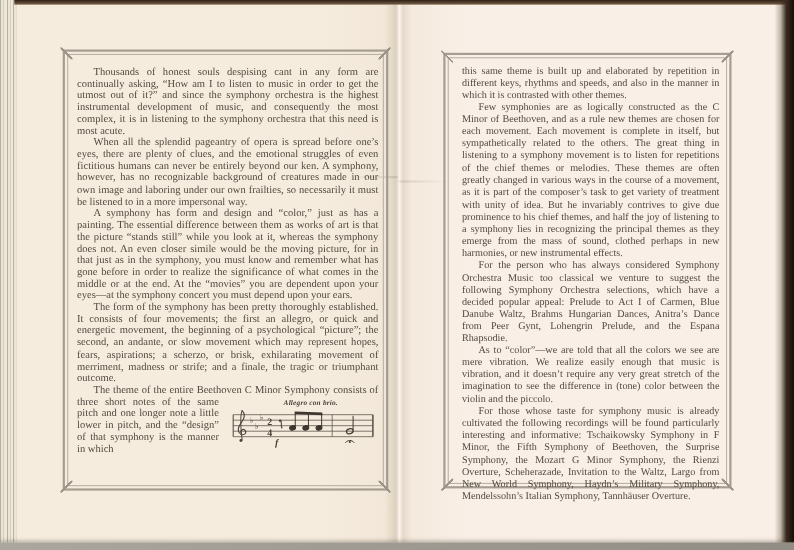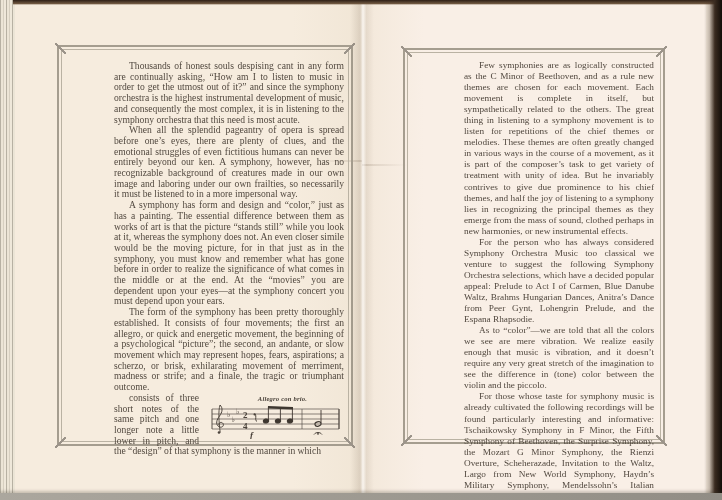--- a/index.html
+++ b/index.html
@@ -36,21 +36,21 @@
   .frame-left  { left:42px; top:41px; width:296px; height:401px; }
   .frame-right { left:41px; top:44px; width:262px; height:396px; }
   .frame-inner { position:absolute; inset:2px; border:1px solid #bab2a3; }
   .corner { position:absolute; width:11px; height:11px; }
   .corner.tl { left:-4px; top:-4px;    background:linear-gradient(45deg, transparent 44%,#9c948a 44%,#9c948a 56%,transparent 56%); }
   .corner.br { right:-4px; bottom:-4px;background:linear-gradient(45deg, transparent 44%,#9c948a 44%,#9c948a 56%,transparent 56%); }
   .corner.tr { right:-4px; top:-4px;   background:linear-gradient(135deg,transparent 44%,#9c948a 44%,#9c948a 56%,transparent 56%); }
   .corner.bl { left:-4px; bottom:-4px; background:linear-gradient(135deg,transparent 44%,#9c948a 44%,#9c948a 56%,transparent 56%); }
 
   
-  .page-text { position:absolute; color:#51483f; text-align:justify;margin-left:44px; }
+  .page-text { position:absolute; color:#51483f; text-align:justify; }
   .text-left  { left:11px; right:7px; top:14px; font-size:9.6px; line-height:10.7px; }
   .text-right { left:15px; right:9px; top:10px; font-size:9.25px; line-height:11.05px; }
   .page-text p { text-indent:15px; margin:0; }
   .page-text p.no-indent { text-indent:0; }
 
   
   .music-figure { float:right; width:138px; margin:2px 0 1px 7px; }
   .music-tempo { font-size:6.6px; font-weight:bold; font-style:italic; text-align:center;
     color:#4a423a; letter-spacing:.2px; line-height:8px; }
   .music-staff { display:block; }
@@ -69,20 +69,21 @@
       <div class="corner tl"></div>
       <div class="corner tr"></div>
       <div class="corner bl"></div>
       <div class="corner br"></div>
       <div class="page-text text-left">
         <p>Thousands of honest souls despising cant in any form are continually asking, “How am I to listen to music in order to get the utmost out of it?” and since the symphony orchestra is the highest instrumental development of music, and consequently the most complex, it is in listening to the symphony orchestra that this need is most acute.</p>
         <p>When all the splendid pageantry of opera is spread before one’s eyes, there are plenty of clues, and the emotional struggles of even fictitious humans can never be entirely beyond our ken.  A symphony, however, has no recognizable background of creatures made in our own image and laboring under our own frailties, so necessarily it must be listened to in a more impersonal way.</p>
         <p>A symphony has form and design and “color,” just as has a painting.  The essential difference between them as works of art is that the picture “stands still” while you look at it, whereas the symphony does not.  An even closer simile would be the moving picture, for in that just as in the symphony, you must know and remember what has gone before in order to realize the significance of what comes in the middle or at the end.  At the “movies” you are dependent upon your eyes—at the symphony concert you must depend upon your ears.</p>
         <p>The form of the symphony has been pretty thoroughly established.  It consists of four movements; the first an allegro, or quick and energetic movement, the beginning of a psychological “picture”; the second, an andante, or slow movement which may represent hopes, fears, aspirations; a scherzo, or brisk, exhilarating movement of merriment, madness or strife; and a finale, the tragic or triumphant outcome.</p>
         <p>
+          <span>The theme of the entire Beethoven C Minor Symphony</span>
           <span class="music-figure">
             <span class="music-tempo" style="display:block">Allegro con brio.</span>
             <svg class="music-staff" width="138" height="36" viewBox="0 0 138 36">
               <g stroke="#5a524a" stroke-width="0.7">
                 <line x1="6" y1="6" x2="133" y2="6"></line>
                 <line x1="6" y1="11" x2="133" y2="11"></line>
                 <line x1="6" y1="16" x2="133" y2="16"></line>
                 <line x1="6" y1="21" x2="133" y2="21"></line>
                 <line x1="6" y1="26" x2="133" y2="26"></line>
                 <line x1="6" y1="6" x2="6" y2="26" stroke-width="1"></line>
@@ -131,20 +132,21 @@
 
   <div class="page page-right">
     <div class="crease cr"></div>
     <div class="frame frame-right">
       <div class="frame-inner"></div>
       <div class="corner tl"></div>
       <div class="corner tr"></div>
       <div class="corner bl"></div>
       <div class="corner br"></div>
       <div class="page-text text-right">
+        <p class="no-indent">this same theme is built up and elaborated by repetition in different keys, rhythms and speeds, and also in the manner in which it is contrasted with other themes.</p>
         <p>Few symphonies are as logically constructed as the C Minor of Beethoven, and as a rule new themes are chosen for each movement.  Each movement is complete in itself, but sympathetically related to the others.  The great thing in listening to a symphony movement is to listen for repetitions of the chief themes or melodies.  These themes are often greatly changed in various ways in the course of a movement, as it is part of the composer’s task to get variety of treatment with unity of idea.  But he invariably contrives to give due prominence to his chief themes, and half the joy of listening to a symphony lies in recognizing the principal themes as they emerge from the mass of sound, clothed perhaps in new harmonies, or new instrumental effects.</p>
         <p>For the person who has always considered Symphony Orchestra Music too classical we venture to suggest the following Symphony Orchestra selections, which have a decided popular appeal: Prelude to Act I of Carmen, Blue Danube Waltz, Brahms Hungarian Dances, Anitra’s Dance from Peer Gynt, Lohengrin Prelude, and the Espana Rhapsodie.</p>
         <p>As to “color”—we are told that all the colors we see are mere vibration.  We realize easily enough that music is vibration, and it doesn’t require any very great stretch of the imagination to see the difference in (tone) color between the violin and the piccolo.</p>
         <p>For those whose taste for symphony music is already cultivated the following recordings will be found particularly interesting and informative: Tschaikowsky Symphony in F Minor, the Fifth Symphony of Beethoven, the Surprise Symphony, the Mozart G Minor Symphony, the Rienzi Overture, Scheherazade, Invitation to the Waltz, Largo from New World Symphony, Haydn’s Military Symphony, Mendelssohn’s Italian Symphony, Tannhäuser Overture.</p>
       </div>
     </div>
   </div>
 
   <div class="gutter"></div>
   <div class="cover-edge-top"></div>

